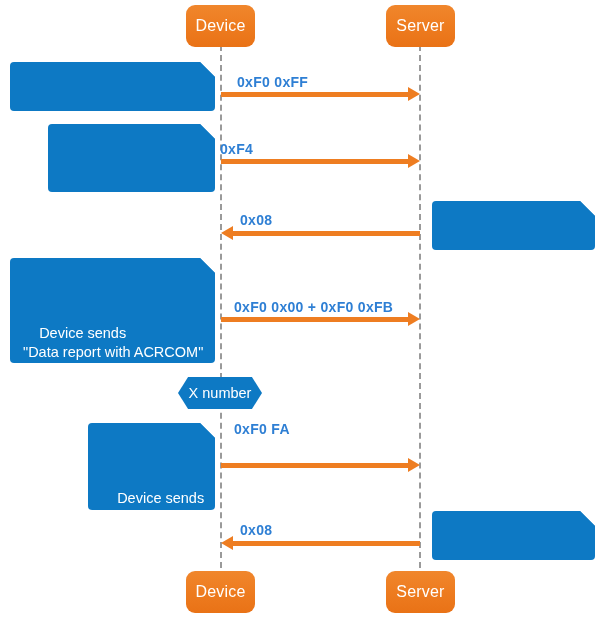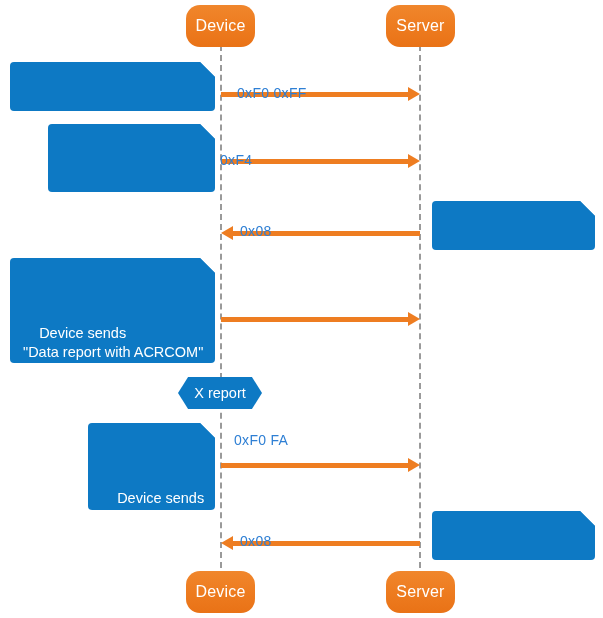--- a/index.html
+++ b/index.html
@@ -23,21 +23,21 @@
     position: absolute;
     width: 0;
     border-left: 2px dashed #9a9a9a;
     z-index: 1;
   }
 
   
   .actor {
     position: absolute;
     box-sizing: border-box;
-    border-radius: 14px;
+    border-radius: 9px;
     background: linear-gradient(180deg, #f0862c 0%, #ee7d21 45%, #e97216 100%);
     color: #ffffff;
     font-size: 16px;
     display: flex;
     align-items: center;
     justify-content: center;
     z-index: 6;
     letter-spacing: 0.2px;
   }
 
@@ -108,25 +108,24 @@
     border-left: 12px solid #ee7d21;
   }
   .arrow.left .head {
     left: -11px;
     border-right: 12px solid #ee7d21;
   }
   .arrow-label {
     position: absolute;
     color: #2e7fd4;
     font-size: 14px;
-    font-weight: normal;
+    font-weight: bold;
     letter-spacing: 0.3px;
     white-space: pre;
     z-index: 4;
-    margin-top: 11px;
   }
 </style>
 </head>
 <body>
 
 <div id="diagram">
 
   <div class="lifeline" style="left:220px; top:45px; height:523px;"></div>
   <div class="lifeline" style="left:419px; top:45px; height:523px;"></div>
 
@@ -177,23 +176,24 @@
     <span class="note-text">Device sends
 "Data report with ACRCOM"
 (0xF0 0x00)
 together with
 "Send Sontex frame"
 (0xF0 0xFB)</span>
   </div>
   <div class="arrow right" style="left:221px; top:317px; width:188px;">
     <span class="head"></span>
   </div>
+  <div class="arrow-label" style="left:234px; top:299px;">0xF0 0x00 + 0xF0 0xFB</div>
 
   <div class="hexbadge" style="left:178px; top:377px; width:84px; height:32px;">
-    <span>X report</span>
+    <span>X number</span>
   </div>
 
   <div class="note" style="left:88px; top:423px; width:127px; height:87px;">
     <span class="fold-cut"></span>
     <span class="fold-tab"></span>
     <span class="note-text">Device sends
 "Send number
 of Sontex IDs"
 (0xF0 0xFA)</span>
   </div>

